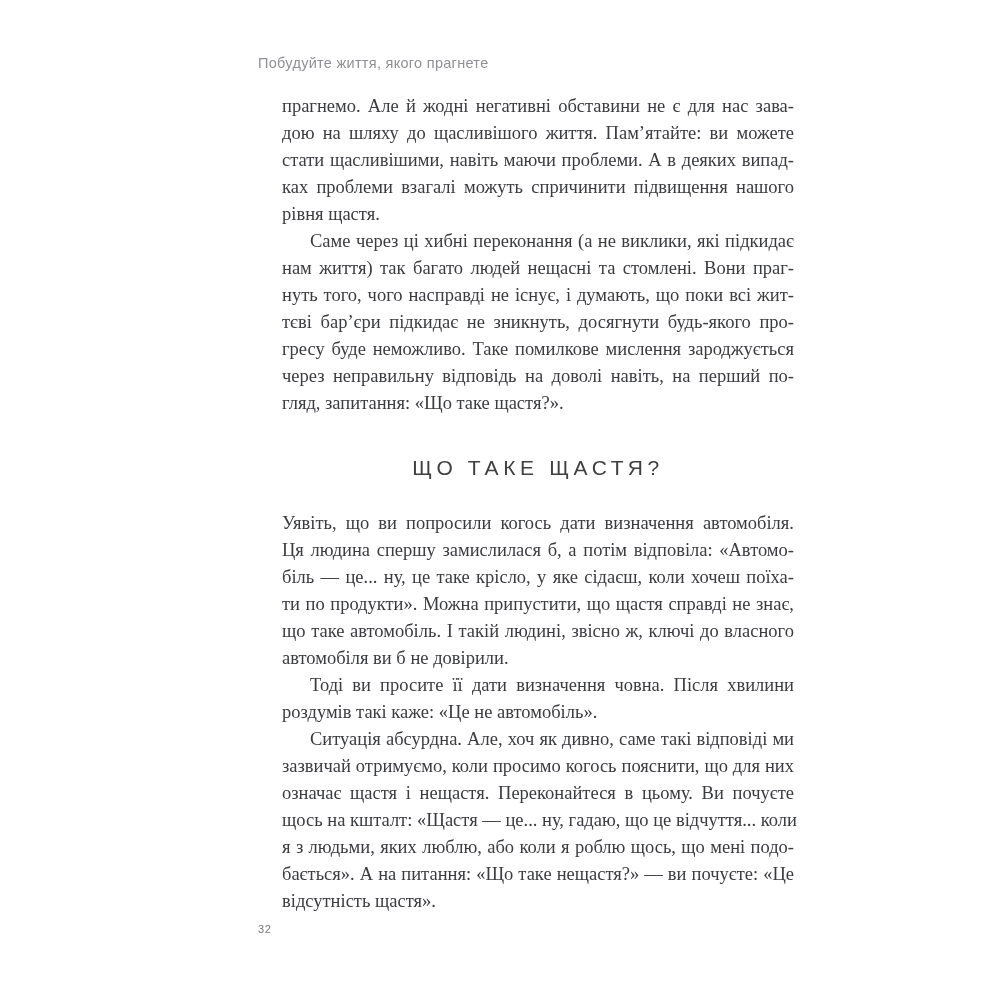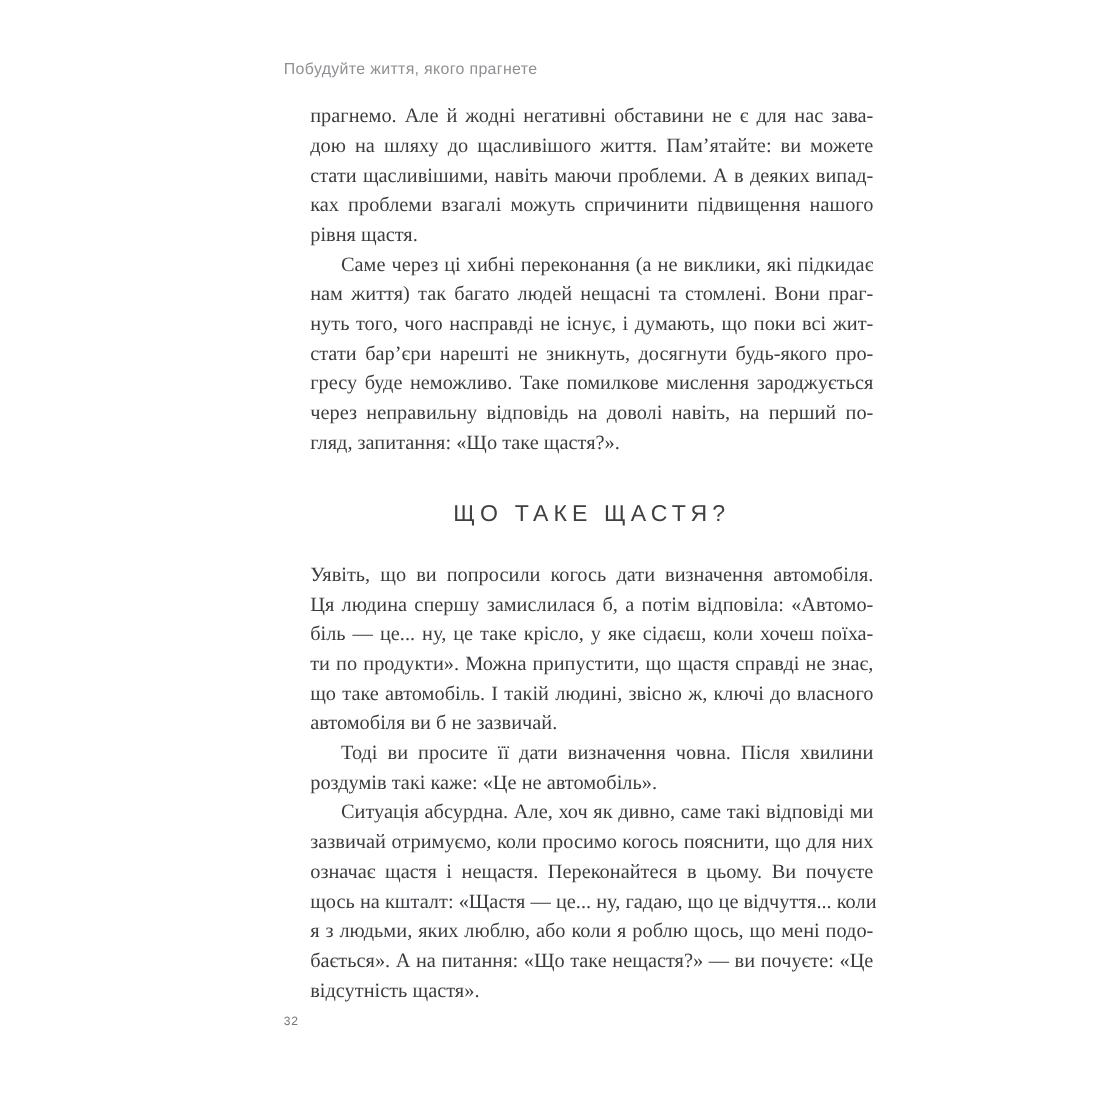--- a/index.html
+++ b/index.html
@@ -79,35 +79,35 @@
           <span class="line first">прагнемо. Але й жодні негативні обставини не є для нас зава-</span>
           <span class="line">дою на шляху до щасливішого життя. Пам’ятайте: ви можете</span>
           <span class="line">стати щасливішими, навіть маючи проблеми. А в деяких випад-</span>
           <span class="line">ках проблеми взагалі можуть спричинити підвищення нашого</span>
           <span class="line last">рівня щастя.</span>
         </p>
         <p class="para indent">
           <span class="line first">Саме через ці хибні переконання (а не виклики, які підкидає</span>
           <span class="line">нам життя) так багато людей нещасні та стомлені. Вони праг-</span>
           <span class="line">нуть того, чого насправді не існує, і думають, що поки всі жит-</span>
-          <span class="line">стати бар’єри нарешті не зникнуть, досягнути будь-якого про-</span>
+          <span class="line">тєві бар’єри підкидає не зникнуть, досягнути будь-якого про-</span>
           <span class="line">гресу буде неможливо. Таке помилкове мислення зароджується</span>
           <span class="line">через неправильну відповідь на доволі навіть, на перший по-</span>
           <span class="line last">гляд, запитання: «Що таке щастя?».</span>
         </p>
       </div>
     <h2 class="section-heading">ЩО ТАКЕ ЩАСТЯ?</h2>
     <div id="after-heading">
         <p class="para">
           <span class="line first">Уявіть, що ви попросили когось дати визначення автомобіля.</span>
           <span class="line">Ця людина спершу замислилася б, а потім відповіла: «Автомо-</span>
           <span class="line">біль — це... ну, це таке крісло, у яке сідаєш, коли хочеш поїха-</span>
           <span class="line">ти по продукти». Можна припустити, що щастя справді не знає,</span>
           <span class="line">що таке автомобіль. І такій людині, звісно ж, ключі до власного</span>
-          <span class="line last">автомобіля ви б не зазвичай.</span>
+          <span class="line last">автомобіля ви б не довірили.</span>
         </p>
         <p class="para indent">
           <span class="line first">Тоді ви просите її дати визначення човна. Після хвилини</span>
           <span class="line last">роздумів такі каже: «Це не автомобіль».</span>
         </p>
         <p class="para indent">
           <span class="line first">Ситуація абсурдна. Але, хоч як дивно, саме такі відповіді ми</span>
           <span class="line">зазвичай отримуємо, коли просимо когось пояснити, що для них</span>
           <span class="line">означає щастя і нещастя. Переконайтеся в цьому. Ви почуєте</span>
           <span class="line">щось на кшталт: «Щастя — це... ну, гадаю, що це відчуття... коли</span>

